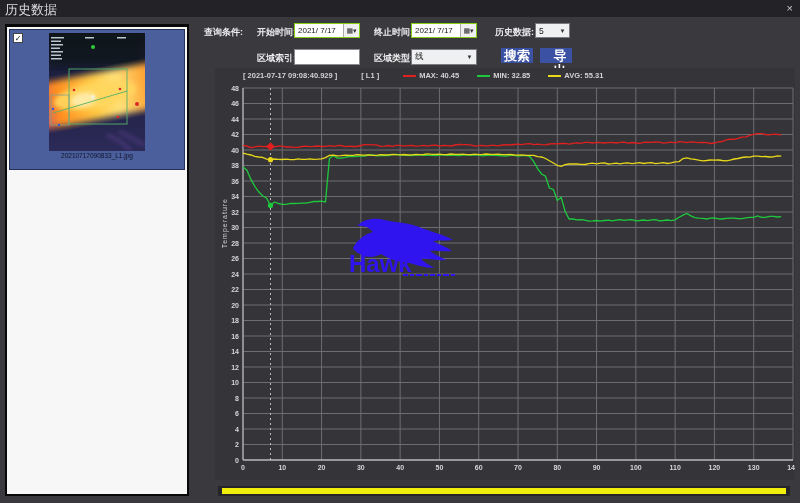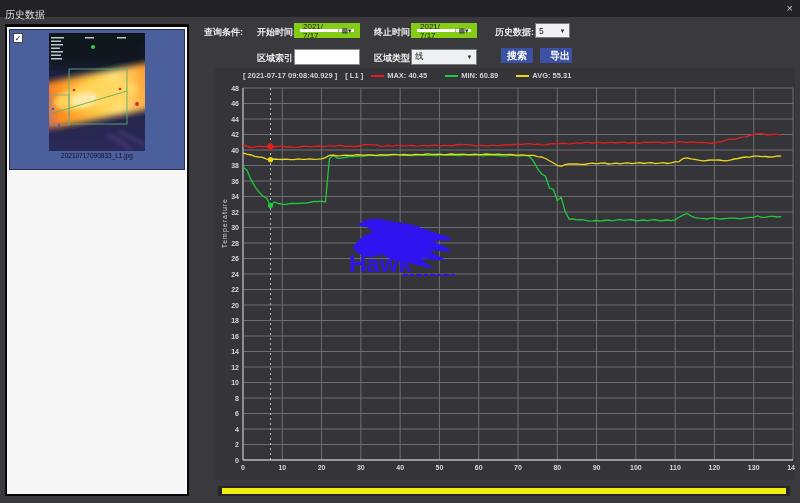--- a/index.html
+++ b/index.html
@@ -1,53 +1,53 @@
 <!DOCTYPE html>
 <html><head>
 <meta charset="utf-8">
 <style>
   * { margin:0; padding:0; box-sizing:border-box; }
   html,body { width:800px; height:503px; overflow:hidden; }
   body { background:#3a3a3e; font-family:"Liberation Sans", sans-serif; position:relative; }
 
   
   .titlebar { position:absolute; left:0; top:0; width:800px; height:17px; background:#232327; }
-  .titlebar .title { position:absolute; left:5px; top:8px; font-size:10px; color:#dcdcde; }
+  .titlebar .title { position:absolute; left:5px; top:1px; font-size:13px; color:#dcdcde; }
   .titlebar .close { position:absolute; right:7px; top:1px; font-size:11px; color:#c8c8cc; cursor:pointer; line-height:14px; }
 
   
   .sidebar { position:absolute; left:5px; top:24px; width:184px; height:472px;
              background:#f7f7f7; border:2px solid #08080a; border-top-width:3px; }
   .file-item { position:relative; margin:2px; height:141px; background:#4a5f9b; border:1px solid #243058; }
   .file-check { position:absolute; left:3px; top:3px; width:10px; height:10px; background:#fff;
                 border:1px solid #444; font-size:8px; line-height:9px; text-align:center; color:#111; }
   .thumb-wrap { width:96px; height:118px; margin:3px auto 0; display:block; }
   .file-caption { text-align:center; font-size:6.5px; color:#12122a; margin-top:1px; letter-spacing:0; }
 
   
   .form { position:absolute; left:195px; top:18px; right:17px; height:48px; color:#ececee; }
   .form .lbl { position:absolute; font-size:9px; font-weight:bold; white-space:nowrap; }
-  .inputbox { position:absolute; background:#fff; border:6px solid #84cc16; color:#161616;
+  .inputbox { position:absolute; background:#fff; border:1px solid #84cc16; color:#161616;
               font-size:8px; display:flex; align-items:center; }
   .inputbox .val { flex:1; padding-left:3px; }
   .inputbox .cal { width:16px; border-left:1px solid #aaa; height:100%; display:flex; align-items:center;
                    justify-content:center; font-size:7px; color:#333; background:#f0f0f2; }
   .selectbox { position:absolute; background:#eef0f2; border:1px solid #7a7a80; color:#161616;
                font-size:8.5px; display:flex; align-items:center; }
   .selectbox .val { flex:1; padding-left:3px; }
   .selectbox .arrow { width:13px; text-align:center; font-size:6px; color:#333; }
   .txtinput { position:absolute; background:#fff; border:1px solid #8a8a8e; color:#161616;
               font-size:8.5px; padding-left:3px; font-family:"Liberation Sans",sans-serif; }
-  .btn { position:absolute; width:32px; height:15px; background:#3b51a3; color:#fff; font-size:10px;
+  .btn { position:absolute; width:32px; height:15px; background:#3b51a3; color:#fff; font-size:13px;
          font-weight:bold; text-align:center; line-height:15px; cursor:pointer; }
 
   
   .chart-panel { position:absolute; left:215px; top:68px; width:580px; height:412px; background:#353539; overflow:hidden; }
   .chart-header { position:absolute; left:28px; top:1px; height:13px; display:flex; align-items:center;
-                  gap:8px; font-size:7.5px; font-weight:bold; color:#d2d2d6; white-space:nowrap; }
+                  gap:24px; font-size:7.5px; font-weight:bold; color:#d2d2d6; white-space:nowrap; }
   .legend { display:flex; gap:18px; align-items:center; }
   .legend-item { display:flex; align-items:center; gap:3px; font-weight:bold; }
   .legend-swatch { width:13px; height:2px; display:inline-block; }
   .axis-ylabel { position:absolute; left:6px; top:130px; writing-mode:vertical-rl; transform:rotate(180deg);
                  font-size:7px; color:#cfcfd3; letter-spacing:1px; }
   .axis-xlabel { position:absolute; left:0; top:399px; width:580px; text-align:center; font-size:7.5px;
                  font-weight:bold; color:#cfcfd3; letter-spacing:1px; }
   #chart-svg { position:absolute; left:0; top:0; }
   .watermark-svg { position:absolute; left:128px; top:146px; }
   .watermark-text { font-family:"Liberation Sans",sans-serif; font-weight:bold; font-size:24px; }
@@ -162,21 +162,21 @@
   <div class="chart-header">
     <span>[ 2021-07-17 09:08:40.929 ]</span>
     <span>[ L1 ]</span>
     <div class="legend">
         <span class="legend-item">
           <span class="legend-swatch" style="background: rgb(224, 31, 31);"></span>
           <span>MAX: 40.45</span>
         </span>
         <span class="legend-item">
           <span class="legend-swatch" style="background: rgb(30, 200, 60);"></span>
-          <span>MIN: 60.89</span>
+          <span>MIN: 32.85</span>
         </span>
         <span class="legend-item">
           <span class="legend-swatch" style="background: rgb(232, 216, 25);"></span>
           <span>AVG: 55.31</span>
         </span>
       </div>
   </div>
 
   <svg id="chart-svg" width="580" height="412">
       <line x1="28" y1="20" x2="28" y2="392" stroke="#6e6e72" stroke-width="1"></line>

